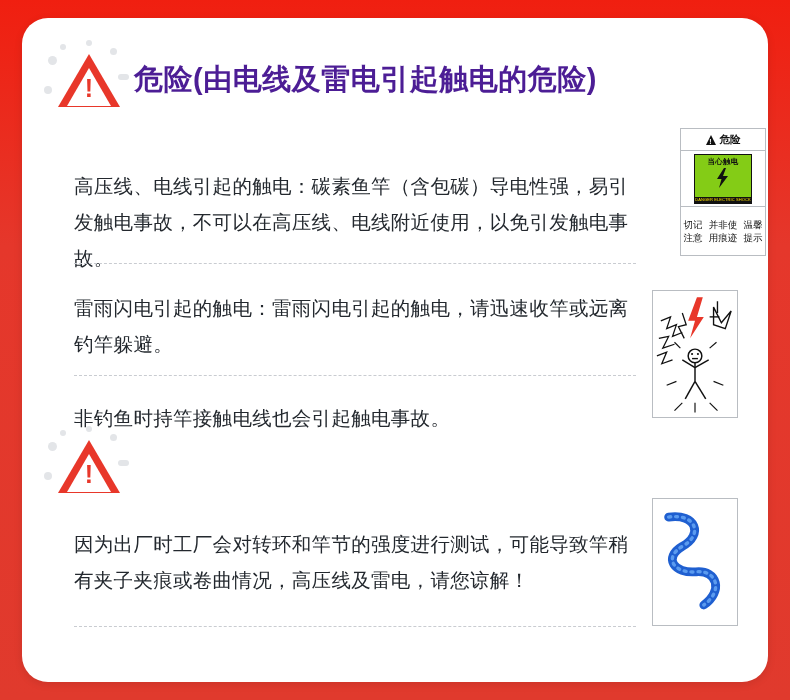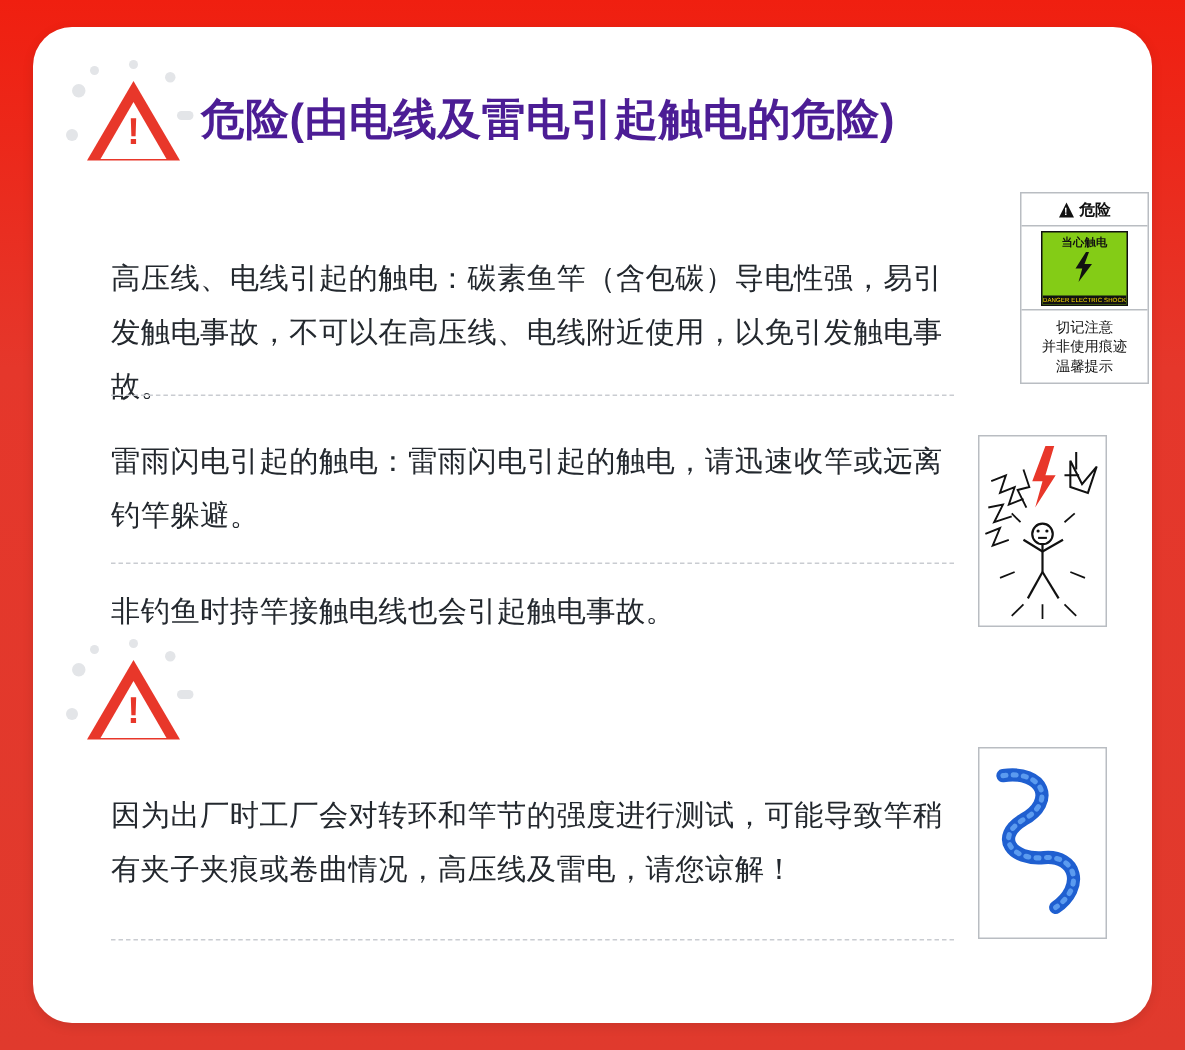--- a/index.html
+++ b/index.html
@@ -107,21 +107,21 @@
     position: absolute;
     left: 52px;
     width: 560px;
     font-size: 19.5px;
     line-height: 36px;
     color: #23282e;
     letter-spacing: 0.3px;
   }
   .p1 { top: 130px; margin-top: 20px; }
   .p2 { top: 272px; }
-  .p3 { top: 372px; }
+  .p3 { top: 382px; }
   .p4 { top: 508px; width: 566px; }
 
   .divider {
     position: absolute;
     left: 52px;
     width: 562px;
     border-top: 1px dashed #c9ccd1;
     height: 0;
   }
   .d1 { top: 245px; }
@@ -203,21 +203,21 @@
     width: 100%;
     text-align: center;
     letter-spacing: 0.1px;
     padding: 0.5px 0;
     position: absolute;
     bottom: 0;
   }
   .f1-bot {
     height: 48px;
     display: flex;
-    flex-direction: column;
+    flex-direction: row;
     align-items: center;
     justify-content: center;
     font-size: 9.5px;
     line-height: 13px;
     color: #111;
     text-align: center;
   }
 
   
   .fig-svg { display: block; width: 100%; height: 100%; }

